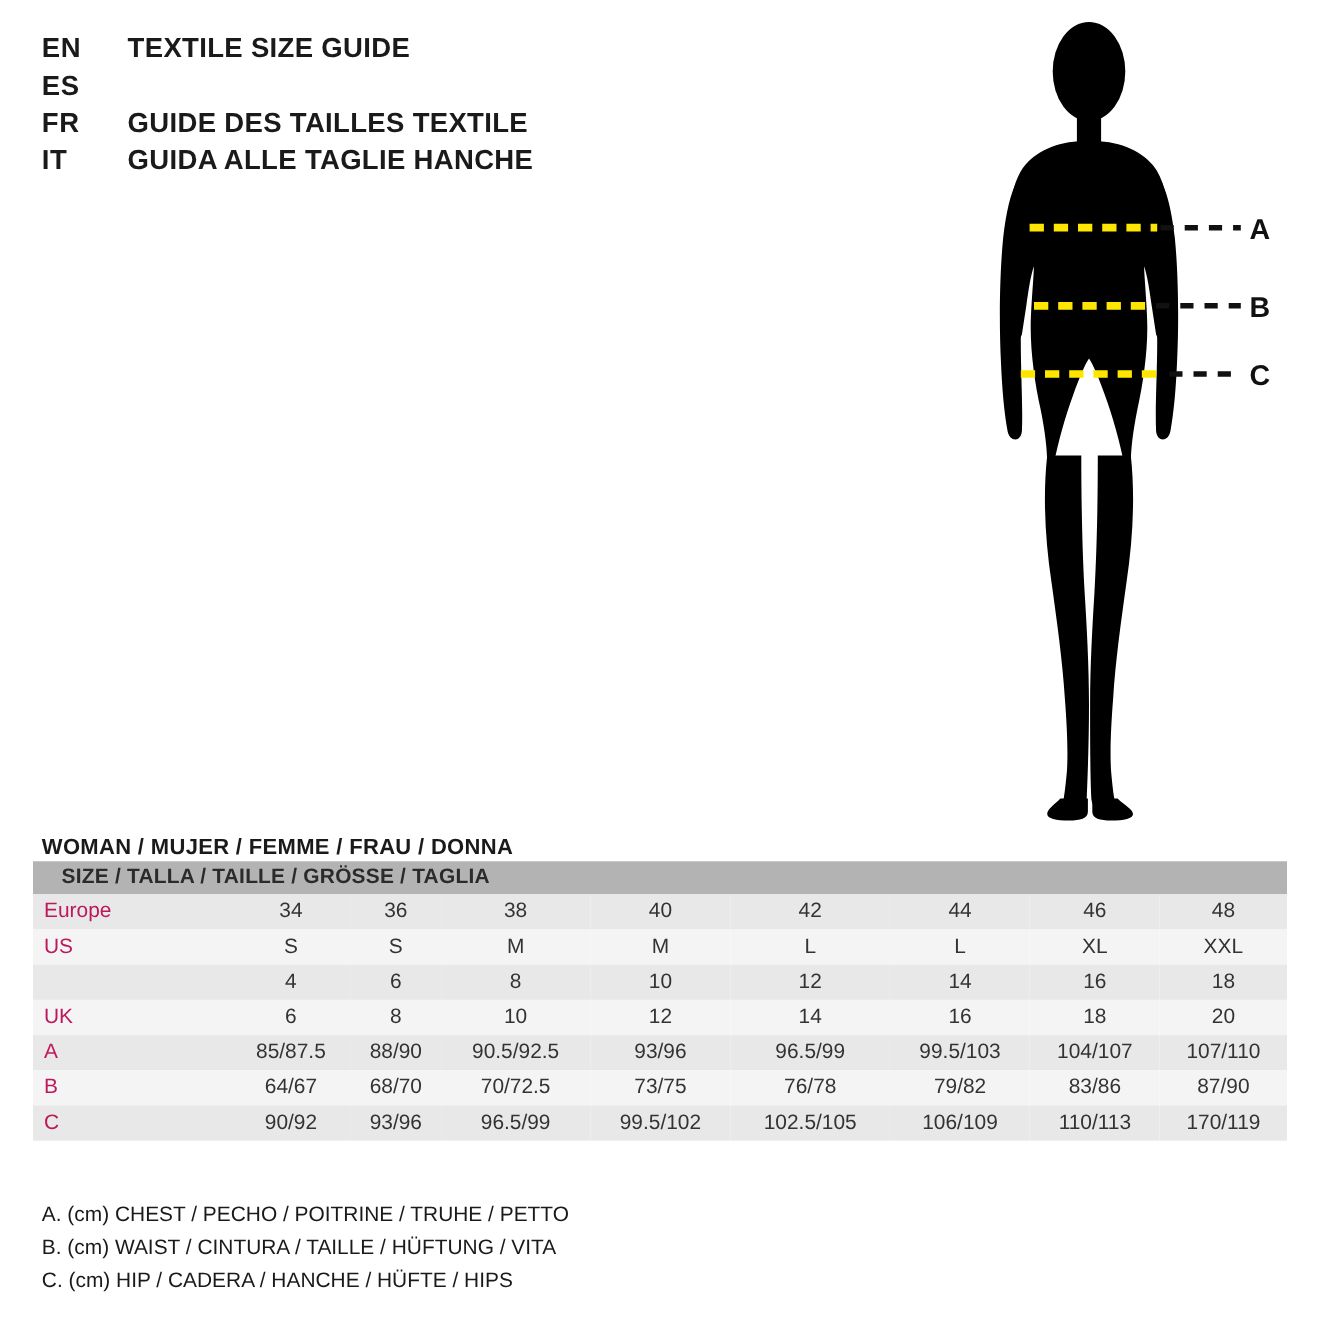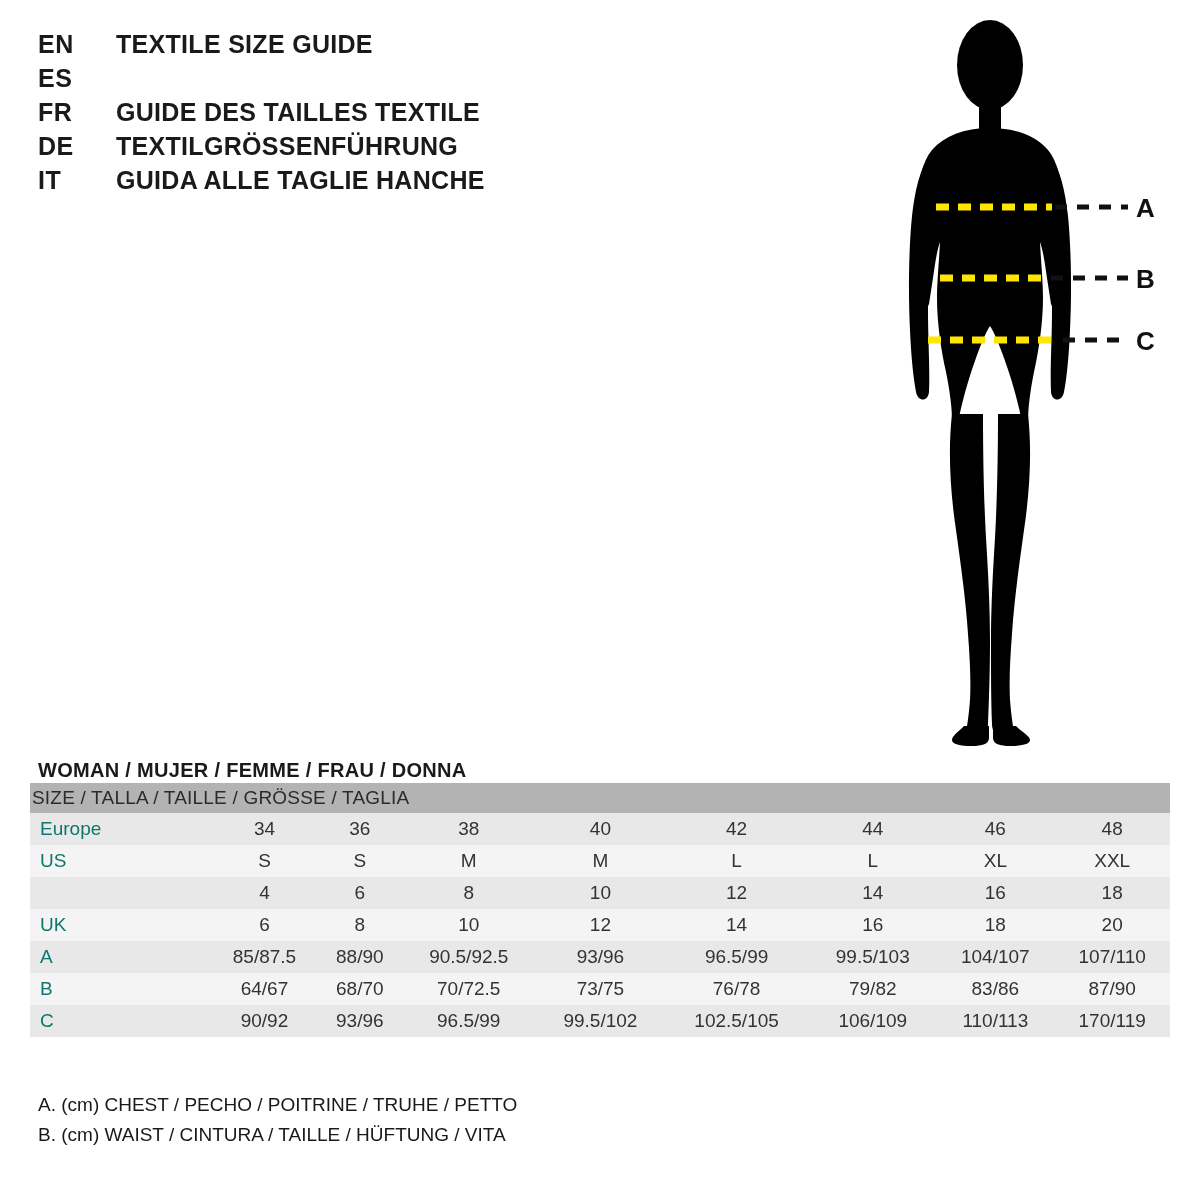--- a/index.html
+++ b/index.html
@@ -79,33 +79,33 @@
   }
   .size-table th, .size-table td {
     padding: 0;
     height: 32px;
     font-weight: 400;
   }
   .size-table thead th {
     background: #b3b3b3;
     color: #2b2b2b;
     text-align: left;
-    font-weight: 400;
+    font-weight: 700;
     font-size: 19px;
-    padding-left: 2px;
+    padding-left: 26px;
     height: 30px;
     letter-spacing: 0.2px;
   }
   .size-table tbody tr.row-odd td { background: #e8e8e8; }
   .size-table tbody tr.row-even td { background: #f4f4f4; }
   .size-table td.label-cell {
     padding-left: 10px;
     text-align: left;
     width: 170px;
-    color: #0f766e;
+    color: #be185d;
   }
   .size-table td.val-cell {
     text-align: center;
     color: #333333;
   }
 
   
   .footnotes {
     position: absolute;
     left: 38px;
@@ -134,24 +134,20 @@
   <div class="lang-row">
     <span class="lang-code">EN</span>
     <span class="lang-title">TEXTILE SIZE GUIDE</span>
   </div>
   <div class="lang-row">
     <span class="lang-code">ES</span>
   </div>
   <div class="lang-row">
     <span class="lang-code">FR</span>
     <span class="lang-title">GUIDE DES TAILLES TEXTILE</span>
-  </div>
-  <div class="lang-row">
-    <span class="lang-code">DE</span>
-    <span class="lang-title">TEXTILGRÖSSENFÜHRUNG</span>
   </div>
   <div class="lang-row">
     <span class="lang-code">IT</span>
     <span class="lang-title">GUIDA ALLE TAGLIE HANCHE</span>
   </div>
 </div>
 
 <div class="figure-wrap">
   <svg width="340" height="760" viewBox="0 0 340 760" xmlns="http://www.w3.org/2000/svg">
 
@@ -319,13 +315,14 @@
       <td class="val-cell">106/109</td>
       <td class="val-cell">110/113</td>
       <td class="val-cell">170/119</td>
     </tr>
   </tbody>
 </table>
 
 <div class="footnotes">
   <div class="footnote">A. (cm) CHEST / PECHO / POITRINE / TRUHE / PETTO</div>
   <div class="footnote">B. (cm) WAIST / CINTURA / TAILLE / HÜFTUNG / VITA</div>
+  <div class="footnote">C. (cm) HIP / CADERA / HANCHE / HÜFTE / HIPS</div>
 </div>
 
 </body></html>

